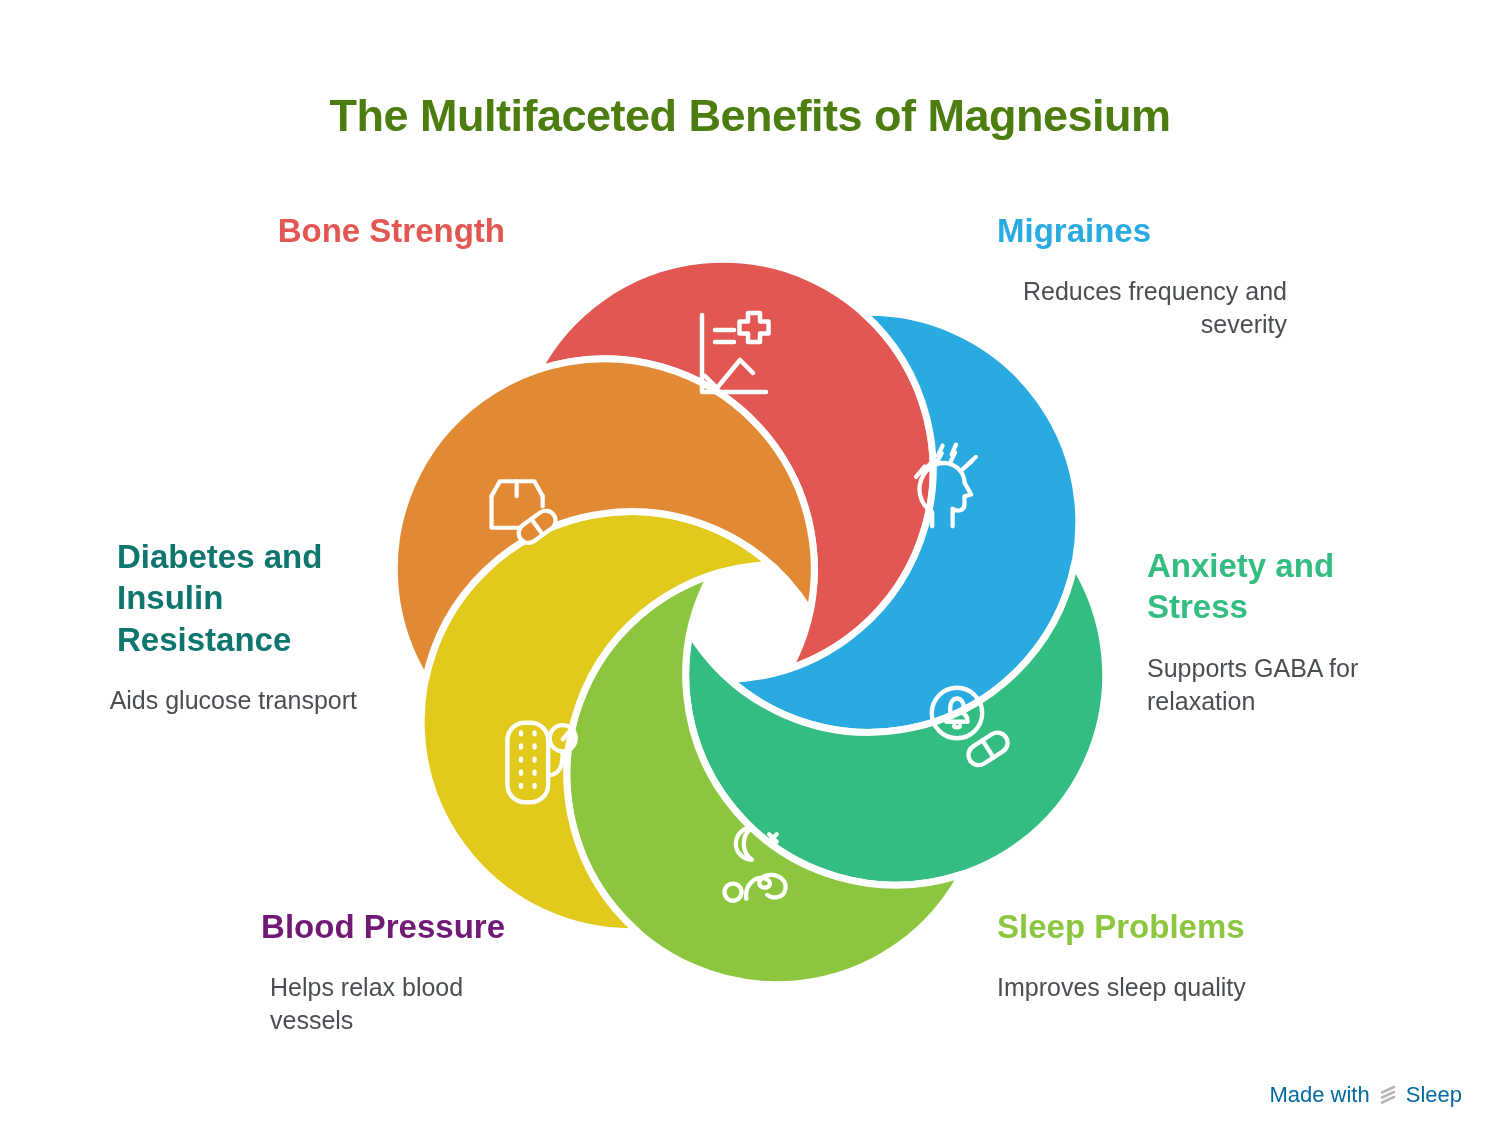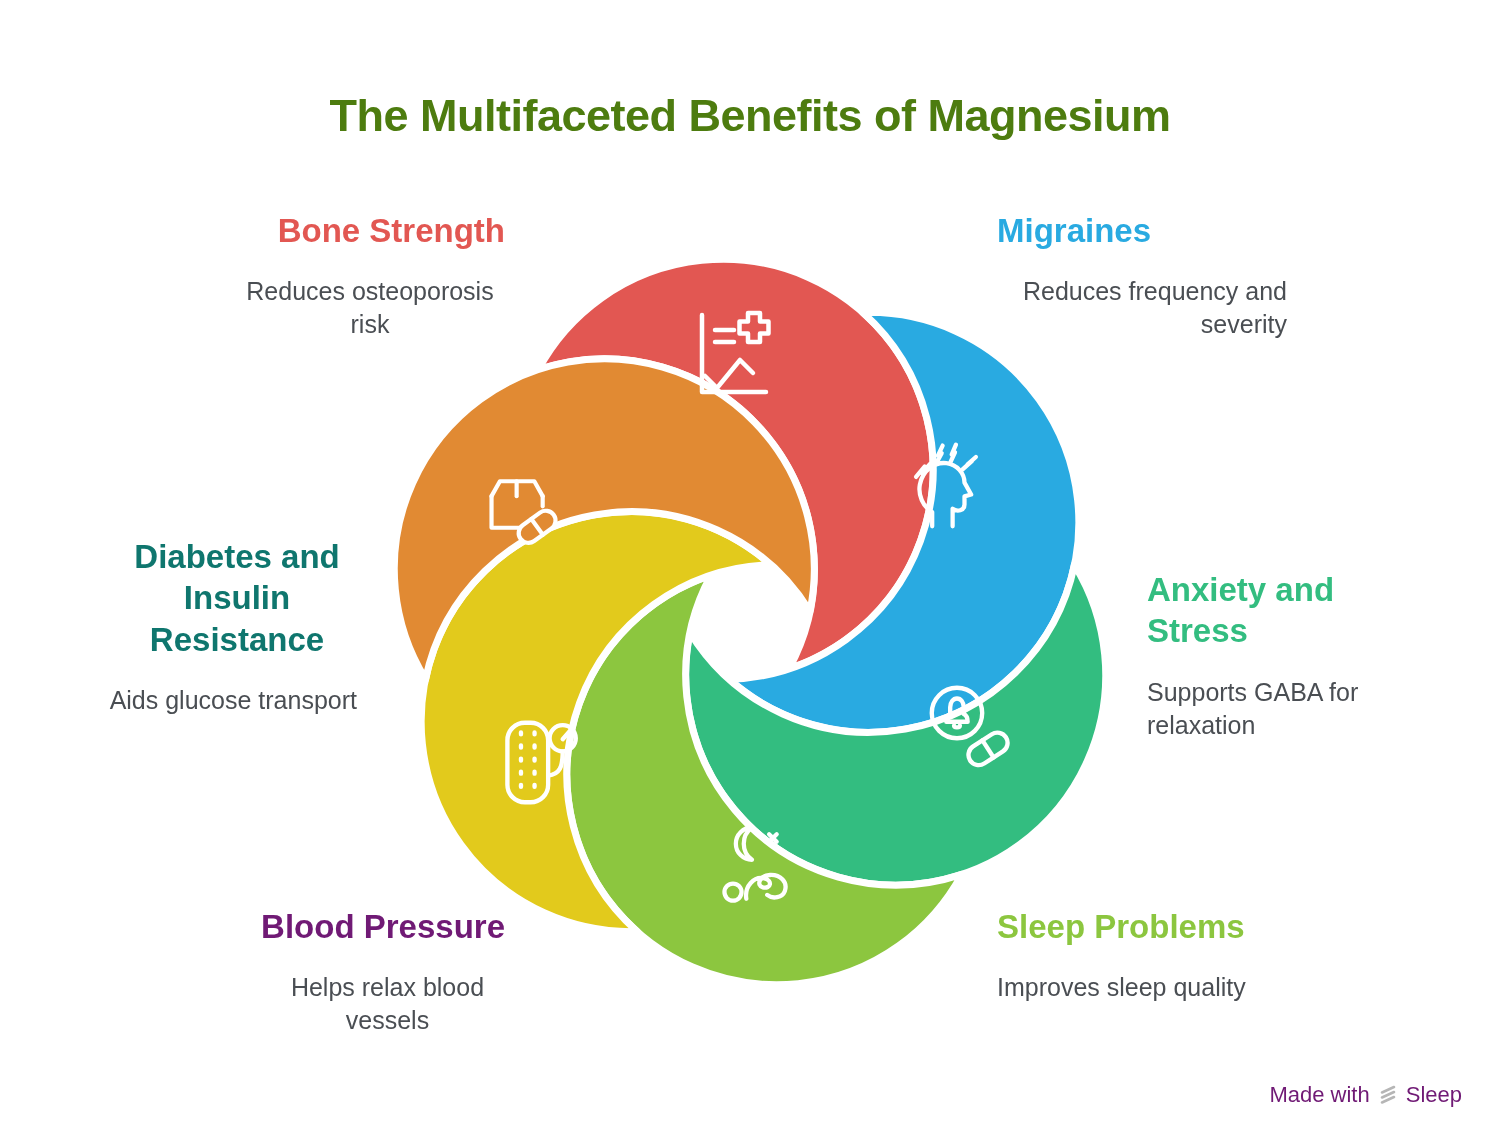--- a/index.html
+++ b/index.html
@@ -11,38 +11,38 @@
     position:absolute;top:90px;left:0;width:100%;text-align:center;
     font-size:45px;font-weight:700;color:#4d7c0f;letter-spacing:-0.5px;margin:0;
   }
   .flower-svg{position:absolute;left:360px;top:232px;width:780px;height:780px;}
   .blade{stroke:#ffffff;stroke-width:7;stroke-linejoin:round;}
   .icon{position:absolute;}
   .icon *{fill:none;stroke:#ffffff;stroke-width:4.5;stroke-linecap:round;stroke-linejoin:round;}
   .label-block{position:absolute;}
   .label-block .heading{font-size:33px;font-weight:700;line-height:1.25;}
   .label-block .desc{font-size:25px;color:#4A4E53;line-height:1.32;margin-top:24px;}
-  .align-right{display:flex;flex-direction:column;align-items:flex-end;text-align:center;}
+  .align-right{display:flex;flex-direction:column;align-items:flex-end;text-align:left;}
   .align-left{display:flex;flex-direction:column;align-items:flex-start;text-align:left;}
   .nowrap{white-space:nowrap;}
   .pos-bone{top:210px;right:995px;}
   .pos-bone .desc{max-width:270px;}
   .pos-migraines{top:210px;left:997px;text-align:right;}
   .pos-migraines .desc{max-width:290px;}
   .pos-anxiety{top:545px;left:1147px;}
   .pos-anxiety .heading{max-width:220px;}
   .pos-anxiety .desc{max-width:250px;}
   .pos-sleep{top:906px;left:997px;}
   .pos-blood{top:906px;right:995px;}
   .pos-blood .desc{max-width:235px;}
   .pos-diabetes{top:536px;right:1143px;}
   .pos-diabetes .heading{max-width:240px;}
   .watermark{
     position:absolute;right:38px;top:1082px;display:flex;align-items:center;gap:8px;
-    color:#701a75;font-size:22px;
+    color:#0369a1;font-size:22px;
   }
   .watermark svg{display:block;}
 </style>
 </head>
 <body>
 
 <div class="canvas">
 
   <h1 class="title">The Multifaceted Benefits of Magnesium</h1>
 
@@ -106,30 +106,29 @@
     <path d="M21 41 L21 75 L56 75"></path>
     <path d="M76 41 L76 52"></path>
     <g transform="rotate(-36 70 74)">
       <rect x="48" y="63.5" width="44" height="21" rx="10.5" style="fill: rgb(225, 138, 51);"></rect>
       <line x1="70" y1="63.5" x2="70" y2="84.5"></line>
     </g>
   </svg>
 
   <div class="label-block align-right pos-bone">
     <div class="heading nowrap" style="color: rgb(226, 87, 82);">Bone Strength</div>
-    <div class="desc">Reduces osteoporosis risk</div>
   </div>
 
   <div class="label-block align-left pos-migraines">
     <div class="heading nowrap" style="color: rgb(41, 170, 225);">Migraines</div>
     <div class="desc">Reduces frequency and severity</div>
   </div>
 
   <div class="label-block align-left pos-anxiety">
-    <div class="heading" style="color: rgb(51, 189, 128); margin-top: 24px;">Anxiety and Stress</div>
+    <div class="heading" style="color: rgb(51, 189, 128);">Anxiety and Stress</div>
     <div class="desc">Supports GABA for relaxation</div>
   </div>
 
   <div class="label-block align-left pos-sleep">
     <div class="heading nowrap" style="color: rgb(140, 198, 63);">Sleep Problems</div>
     <div class="desc nowrap">Improves sleep quality</div>
   </div>
 
   <div class="label-block align-right pos-blood">
     <div class="heading nowrap" style="color: #701a75;">Blood Pressure</div>

